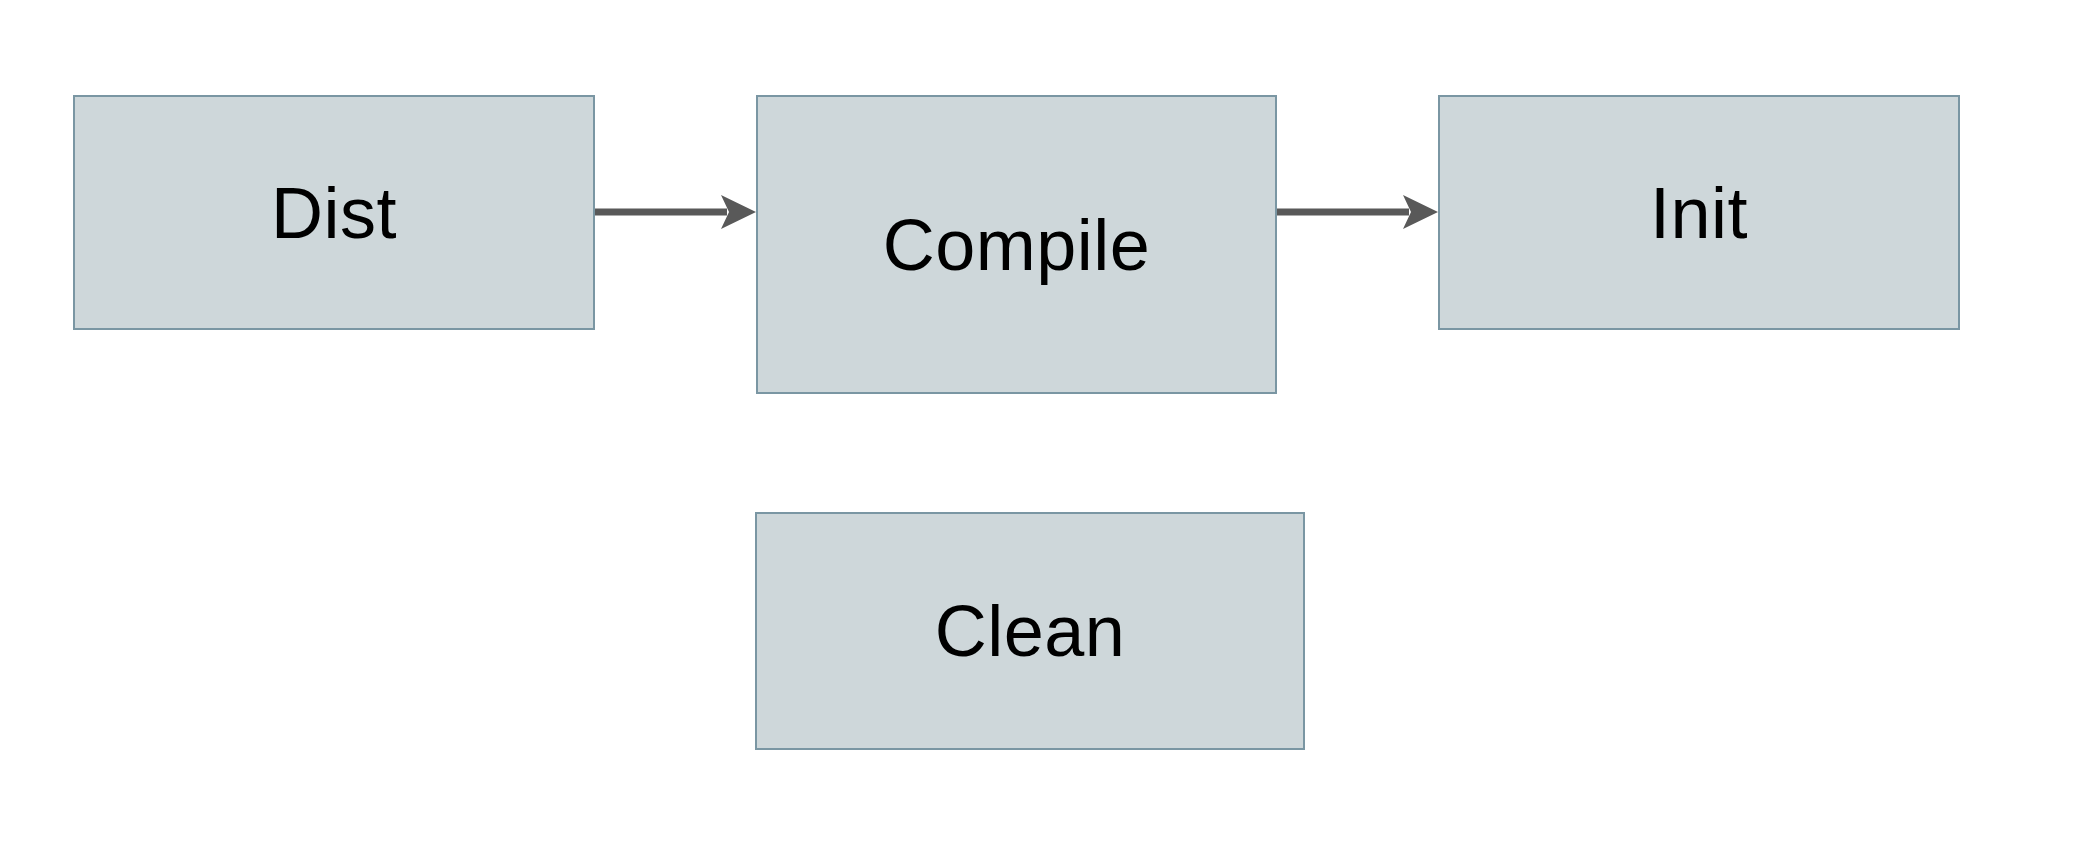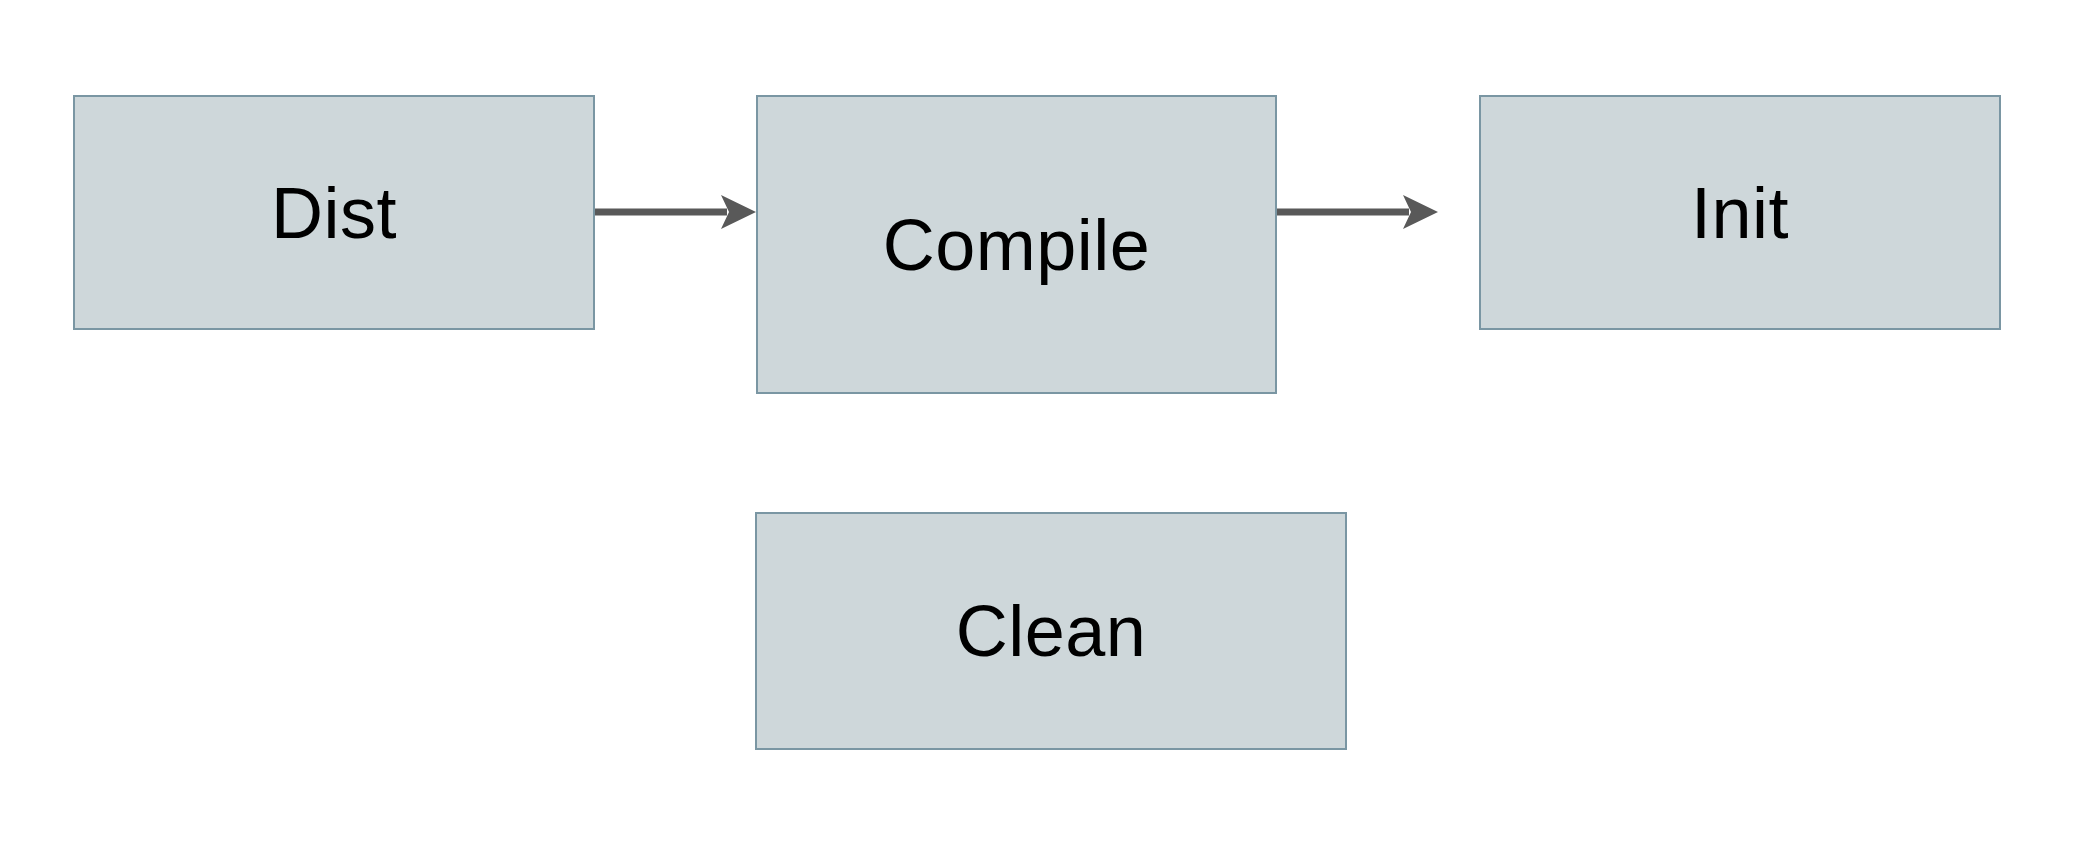--- a/index.html
+++ b/index.html
@@ -51,25 +51,25 @@
 <div id="canvas">
 
   <div class="node" style="left:73px; top:95px; width:522px; height:235px;">
     <span class="node-label">Dist</span>
   </div>
 
   <div class="node" style="left:756px; top:95px; width:521px; height:299px;">
     <span class="node-label">Compile</span>
   </div>
 
-  <div class="node" style="left:1438px; top:95px; width:522px; height:235px;margin-left:41px;">
+  <div class="node" style="left:1438px; top:95px; width:522px; height:235px;">
     <span class="node-label">Init</span>
   </div>
 
-  <div class="node" style="left:755px; top:512px; width:592px; height:238px;">
+  <div class="node" style="left:755px; top:512px; width:550px; height:238px;">
     <span class="node-label">Clean</span>
   </div>
 
   <div class="edge" style="left:595px; top:190px; width:161px; height:44px;">
     <svg width="161" height="44" viewBox="0 0 161 44">
       <line x1="0" y1="22" x2="132" y2="22" stroke="#595959" stroke-width="7"></line>
       <path d="M 161 22 L 126 5 L 134 22 L 126 39 Z" fill="#595959"></path>
     </svg>
   </div>
 

